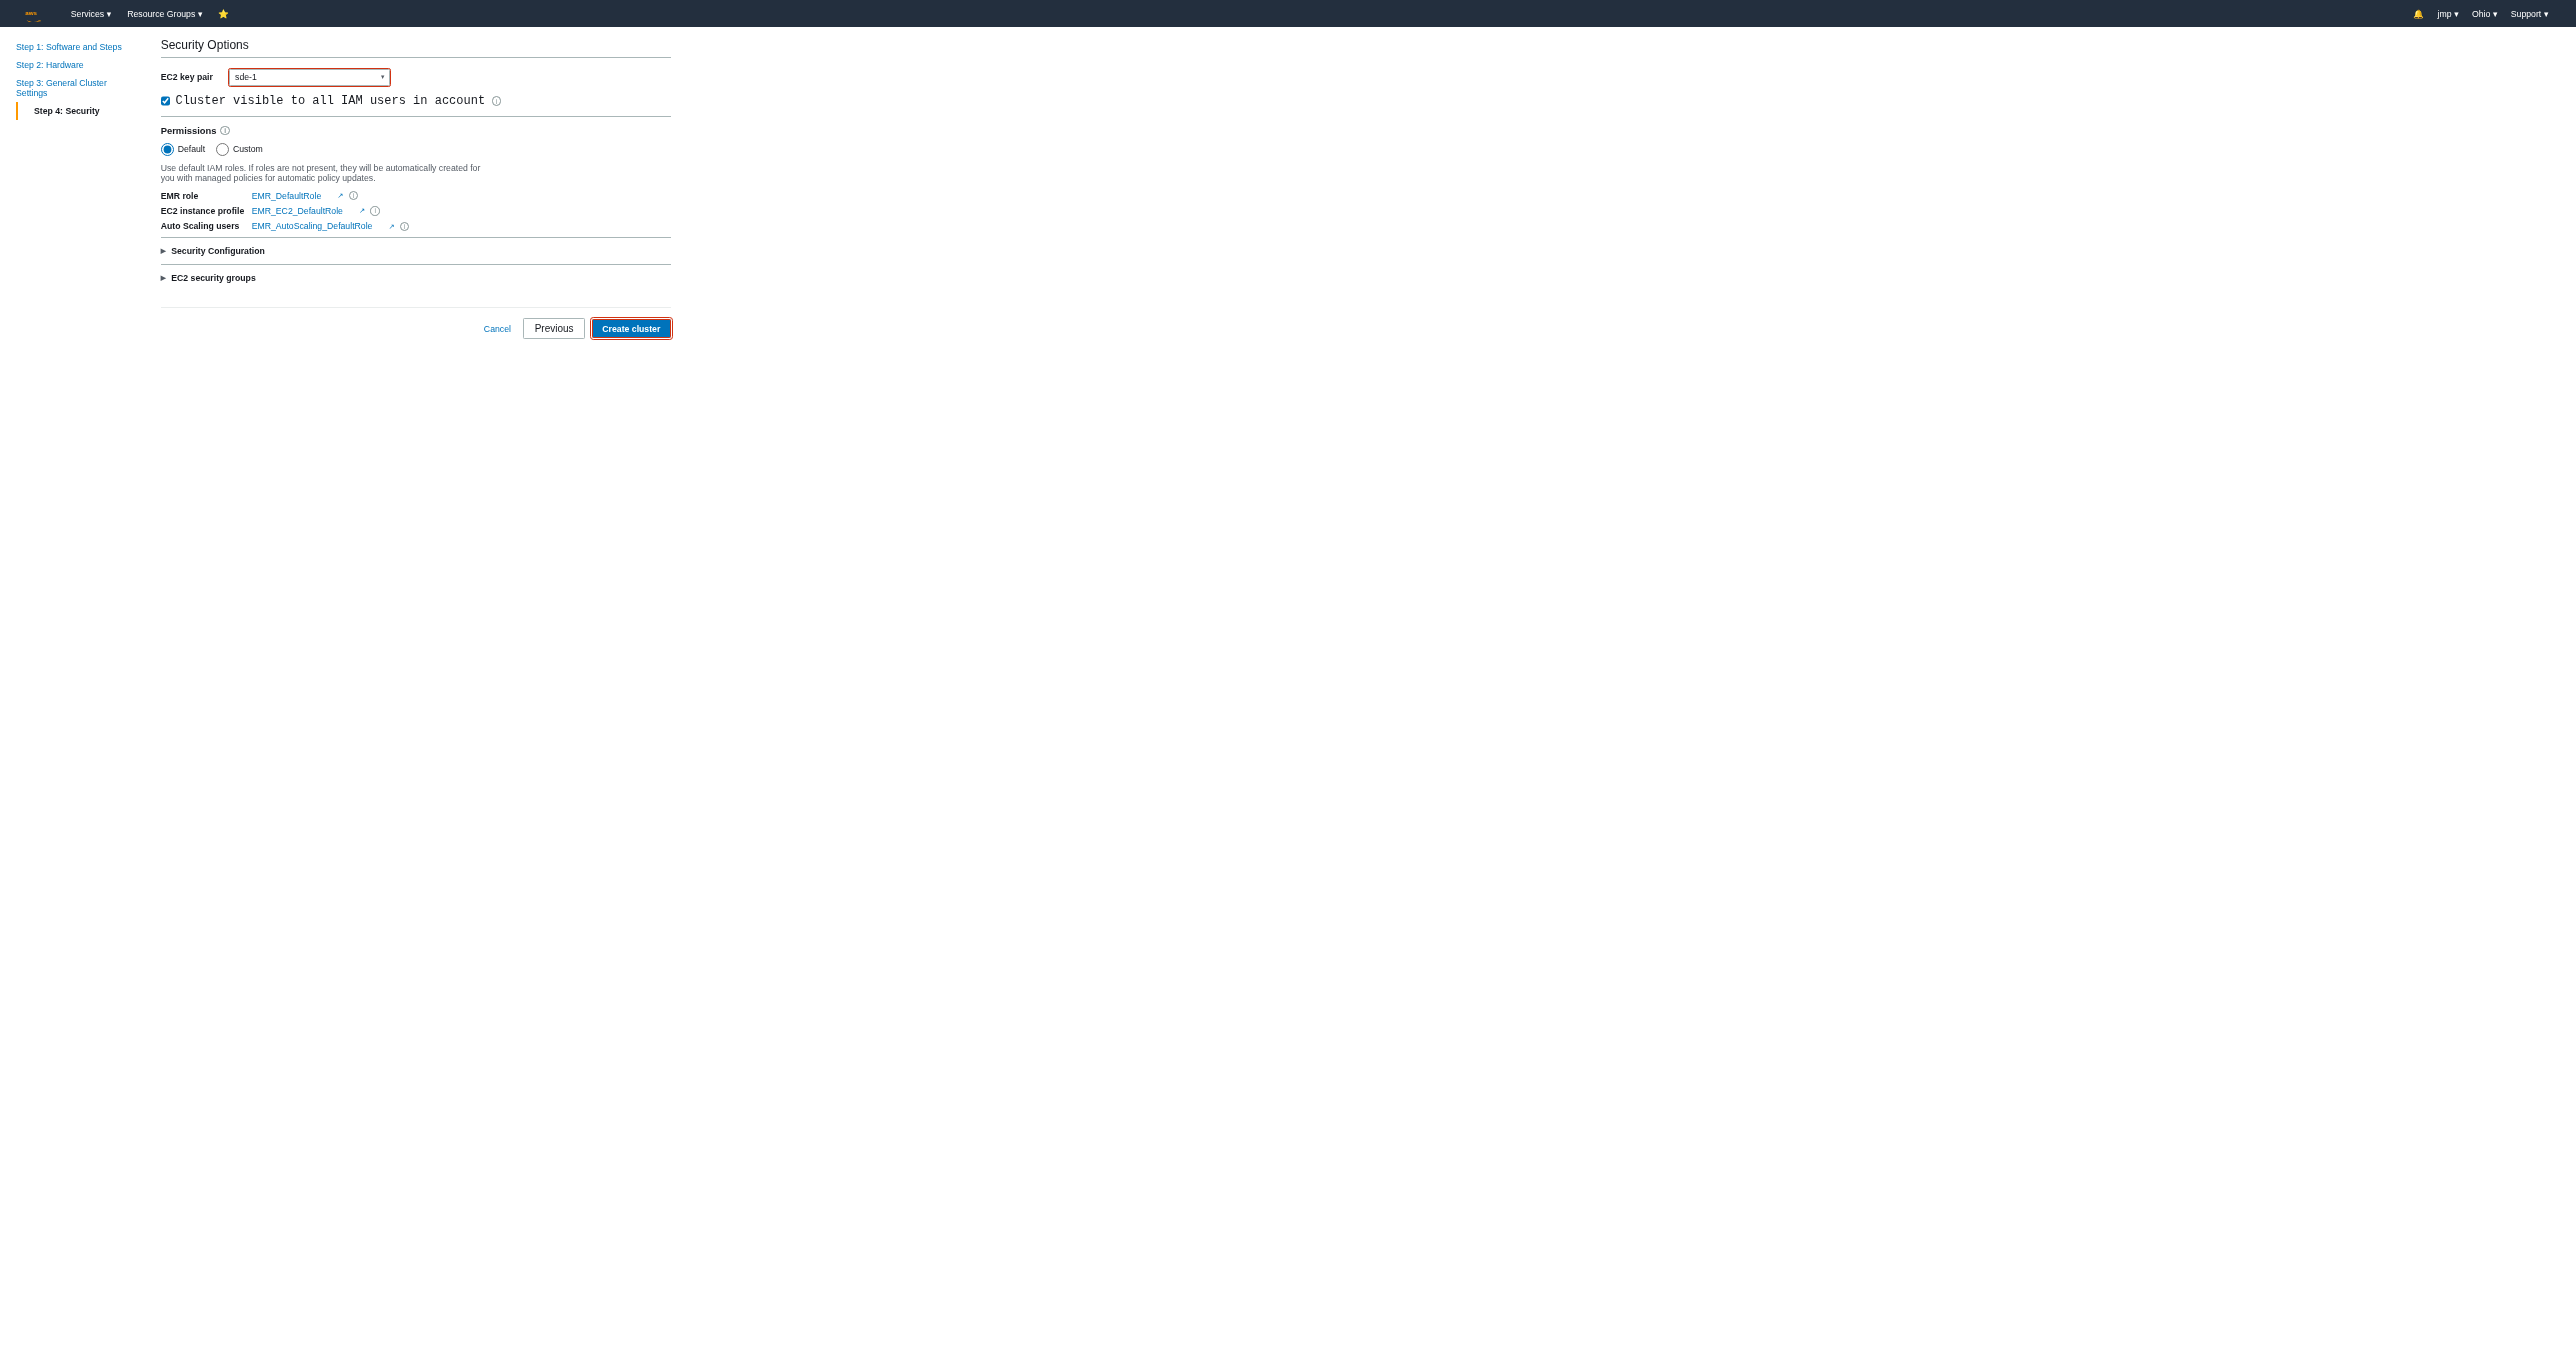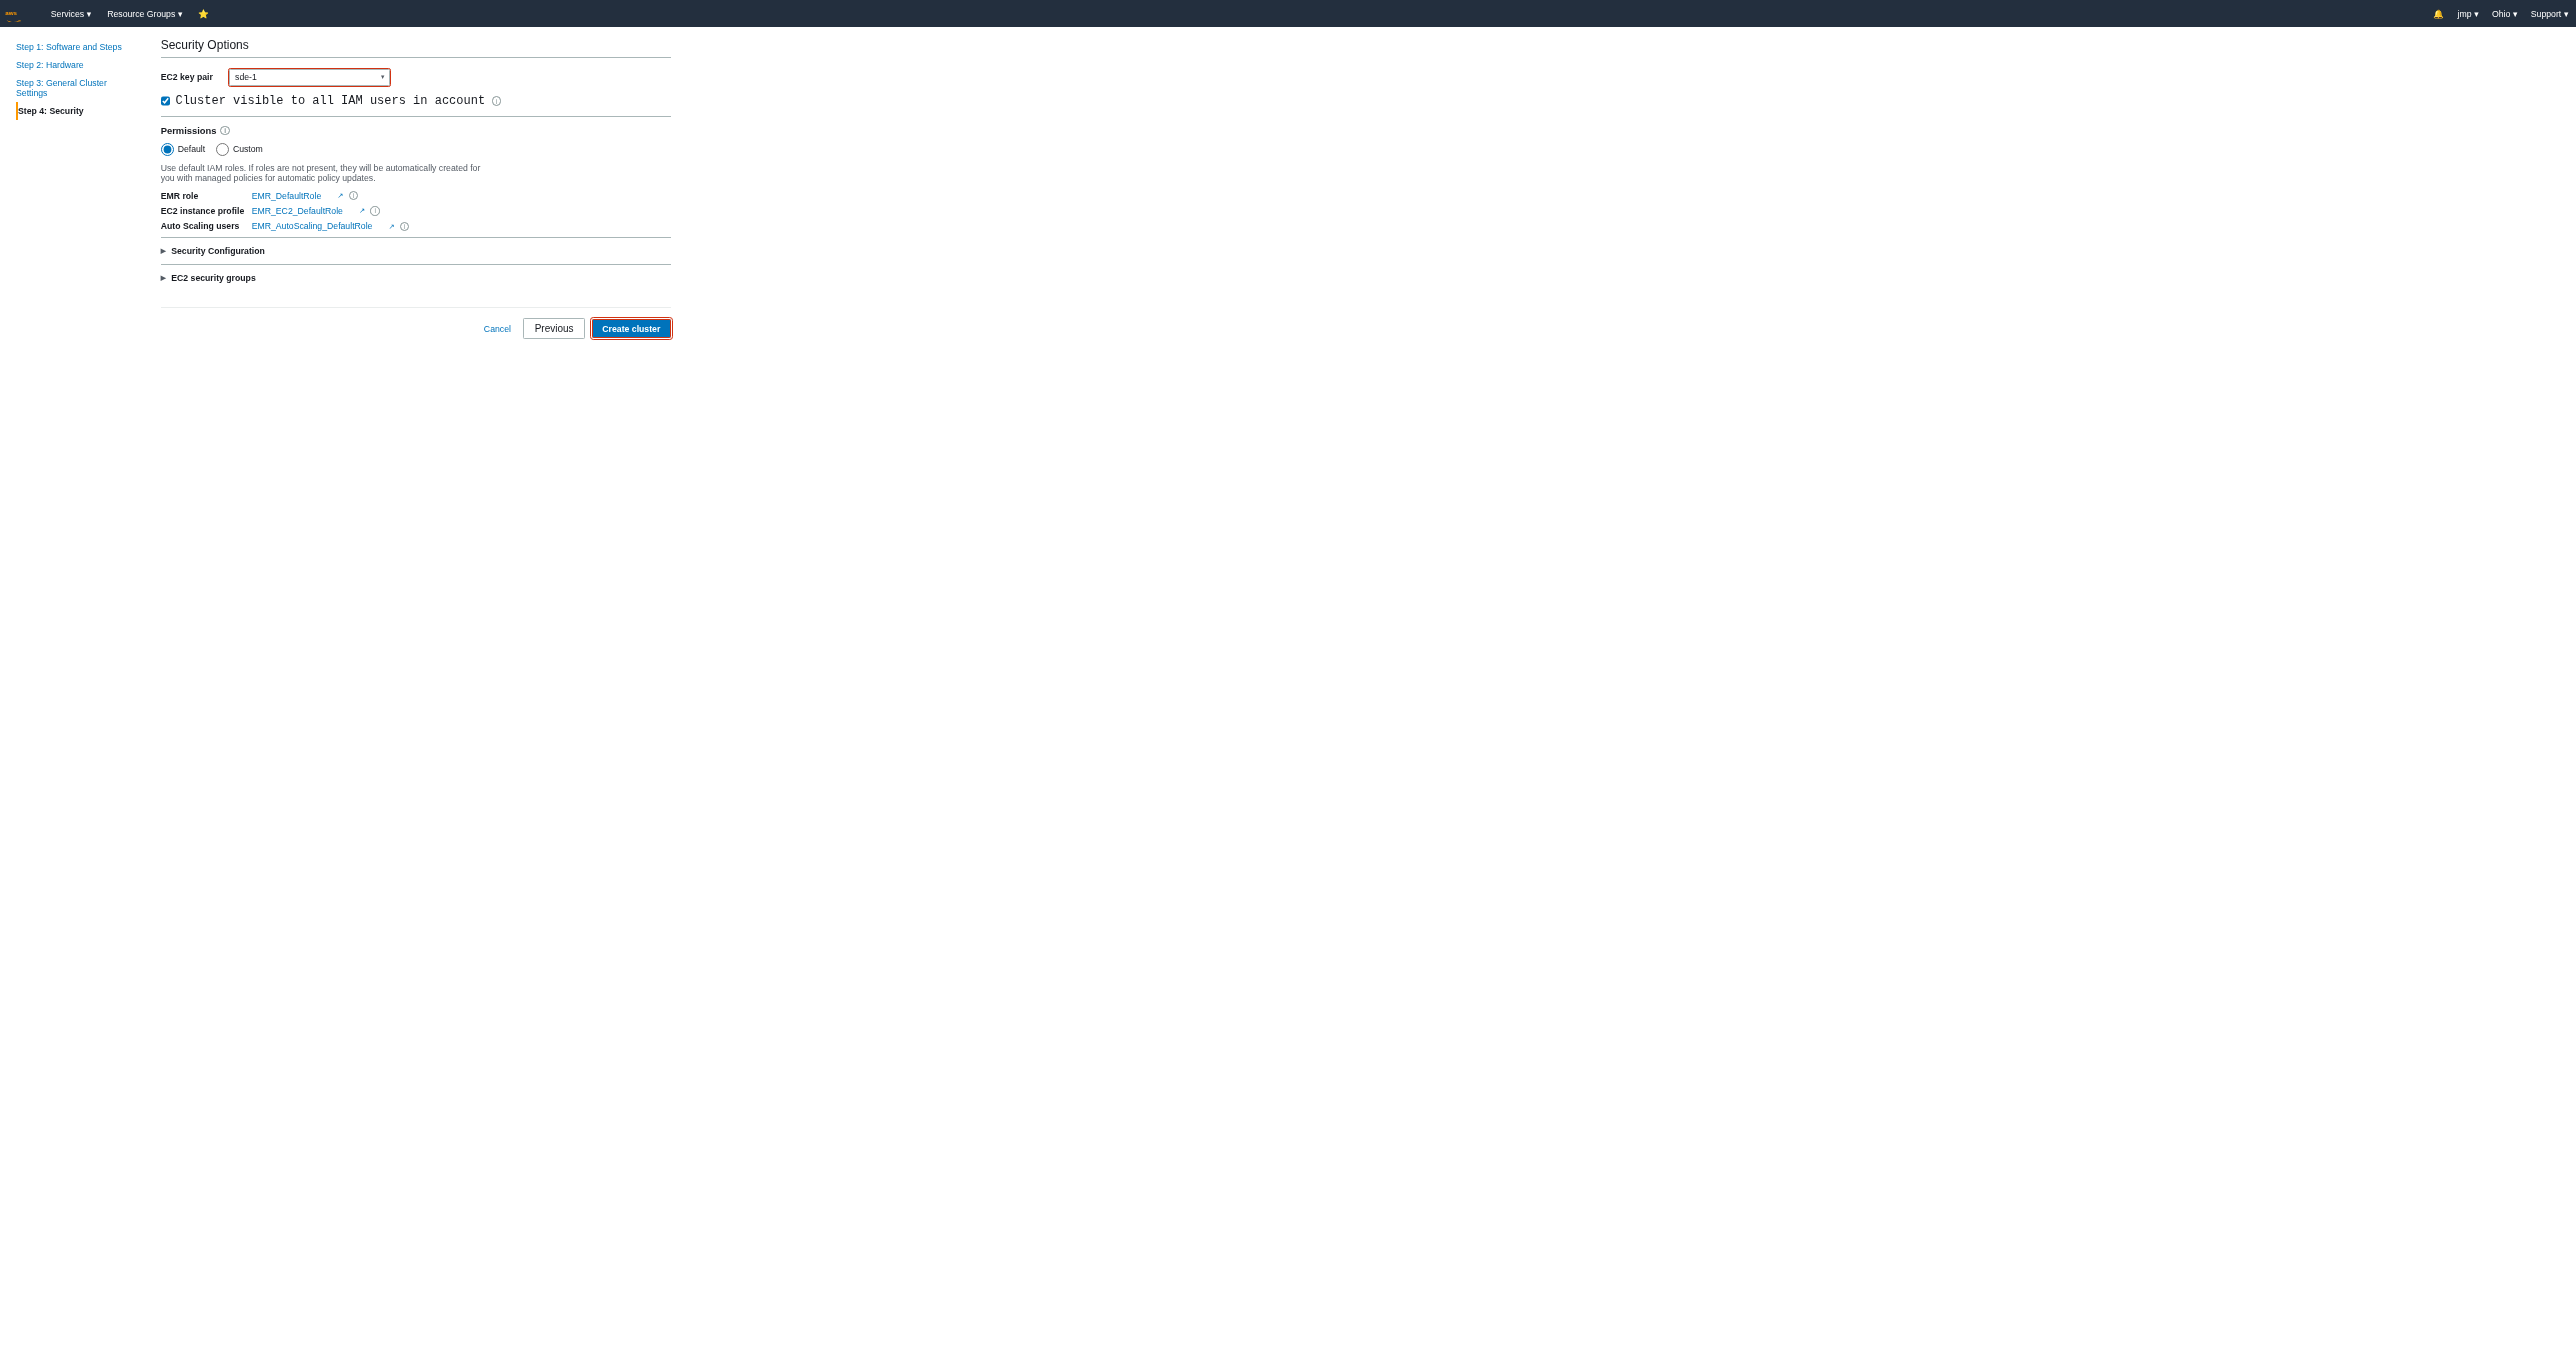--- a/index.html
+++ b/index.html
@@ -5,21 +5,21 @@
     * { box-sizing: border-box; margin: 0; padding: 0; }
     body { font-family: "Amazon Ember", Arial, sans-serif; font-size: 8.7px; background: #fff; color: #16191f; }
 
     
     .top-nav {
       background: #232f3e;
       color: #fff;
       display: flex;
       align-items: center;
       height: 27px;
-      padding: 0 5px;
+      padding: 0 25px;
       gap: 10.7px;
     }
     .aws-logo {
       display: flex;
       align-items: center;
       margin-right: 5.4px;
     }
     .aws-logo svg { width: 27px; height: 16px; }
     .nav-item {
       color: #fff;
@@ -81,21 +81,21 @@
     .sidebar-item {
       padding: 4px 0;
       font-size: 8.7px;
       color: #0073bb;
       cursor: pointer;
     }
     .sidebar-item.active {
       color: #16191f;
       font-weight: 600;
       border-left: 2px solid #ff9900;
-      padding-left: 0;
+      padding-left: 16px;
       cursor: default;
     }
 
     
     .content-area {
       flex: 1;
       padding-left: 10.7px;
     }
 
     

